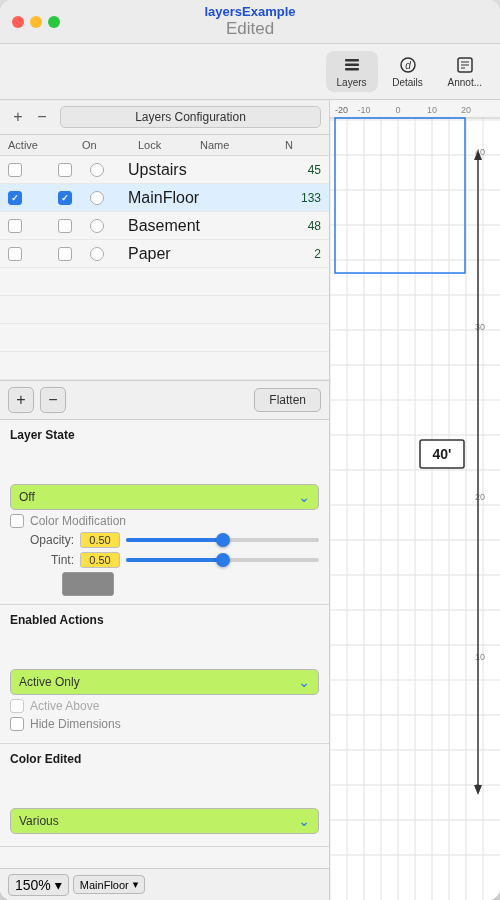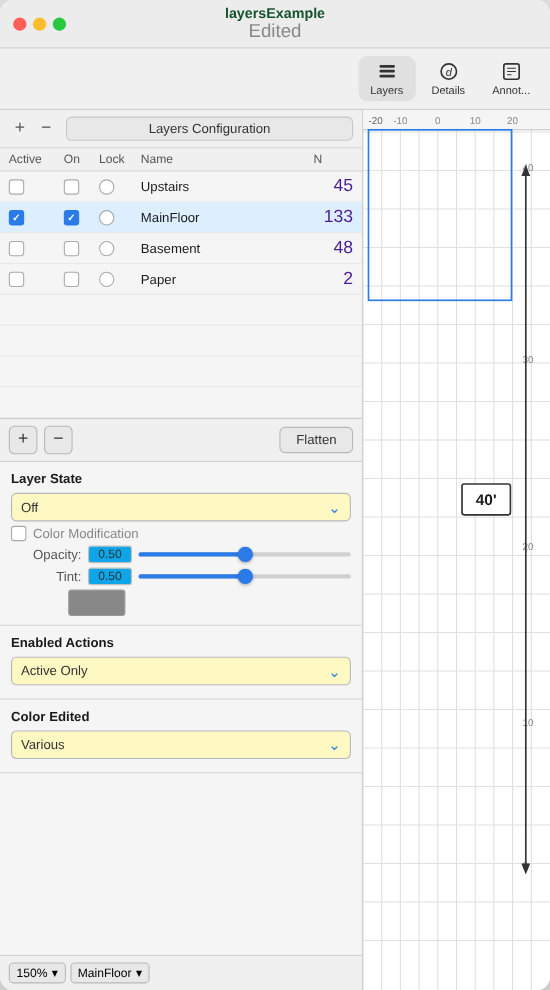--- a/index.html
+++ b/index.html
@@ -48,21 +48,21 @@
       display: flex;
       flex-direction: column;
       align-items: center;
       position: absolute;
       left: 50%;
       transform: translateX(-50%);
     }
     .titlebar-title {
       font-size: 13px;
       font-weight: 600;
-      color: #14532d;
+      color: #1d4ed8;
     }
     .titlebar-subtitle {
       font-size: 17px;
       color: #888;
     }
     
     .toolbar {
       background: #f0f0f0;
       border-bottom: 1px solid #d0d0d0;
       height: 56px;
@@ -153,20 +153,21 @@
     }
     
     .table-header {
       display: grid;
       grid-template-columns: 50px 32px 38px 1fr 36px;
       padding: 4px 8px;
       font-size: 11px;
       color: #555;
       border-bottom: 1px solid #d8d8d8;
       background: #f0f0f0;
+      gap: 24px;
     }
     
     .layers-table {
       flex-shrink: 0;
     }
     .table-row {
       display: grid;
       grid-template-columns: 50px 32px 38px 1fr 36px;
       padding: 3px 8px;
       align-items: center;
@@ -194,26 +195,26 @@
     .checkbox.checked::after {
       content: '✓';
       color: white;
       font-size: 9px;
       font-weight: bold;
     }
     .checkbox.circle {
       border-radius: 50%;
     }
     .row-name {
+      font-size: 16px;
+      color: #1a1a1a;
+    }
+    .row-n {
       font-size: 12px;
-      color: #1a1a1a;
-    }
-    .row-n {
-      font-size: 16px;
-      color: #4c1d95;
+      color: #14532d;
       text-align: right;
     }
     .empty-row {
       height: 28px;
       border-bottom: 1px solid #e8e8e8;
     }
     
     .table-footer {
       display: flex;
       align-items: center;
@@ -258,30 +259,31 @@
       margin-bottom: 6px;
     }
     
     .select-row {
       display: flex;
       align-items: center;
       margin-bottom: 4px;
     }
     .select-control {
       flex: 1;
-      background: #fef9c3;
+      background: #bef264;
       border: 1px solid #b8b8b8;
       border-radius: 5px;
       padding: 4px 8px;
       font-size: 12px;
       color: #333;
       display: flex;
       align-items: center;
       justify-content: space-between;
       cursor: pointer;
+      margin-top: 36px;
     }
     .select-arrow {
       color: #2a7ae8;
       font-size: 14px;
     }
     
     .check-row {
       display: flex;
       align-items: flex-end;
       gap: 6px;
@@ -299,21 +301,21 @@
       margin-bottom: 4px;
     }
     .slider-label {
       font-size: 12px;
       color: #555;
       width: 44px;
       text-align: right;
       margin-left: 20px;
     }
     .slider-value {
-      background: #0ea5e9;
+      background: #fde047;
       border: 1px solid #c0c0c0;
       border-radius: 3px;
       padding: 1px 6px;
       font-size: 11px;
       color: #333;
       width: 40px;
       text-align: center;
     }
     .slider-track {
       flex: 1;
@@ -360,21 +362,21 @@
       padding: 0 8px;
       gap: 4px;
     }
     .zoom-select {
       display: flex;
       align-items: center;
       background: #e8e8e8;
       border: 1px solid #b8b8b8;
       border-radius: 4px;
       padding: 2px 6px;
-      font-size: 11px;
+      font-size: 14px;
       cursor: pointer;
       gap: 4px;
     }
     .layer-select {
       display: flex;
       align-items: center;
       background: #e8e8e8;
       border: 1px solid #b8b8b8;
       border-radius: 4px;
       padding: 2px 6px;
@@ -536,20 +538,28 @@
         <div class="color-swatch"></div>
       </div>
 
       <div class="section">
         <div class="section-title">Enabled Actions</div>
         <div class="select-row">
           <div class="select-control">
             <span>Active Only</span>
             <span class="select-arrow">⌄</span>
           </div>
+        </div>
+        <div class="check-row">
+          <div class="checkbox" style="border-color:#ccc;"></div>
+          <span class="check-label disabled-text">Active Above</span>
+        </div>
+        <div class="check-row">
+          <div class="checkbox"></div>
+          <span class="check-label">Hide Dimensions</span>
         </div>
       </div>
 
       <div class="section">
         <div class="section-title">Color Edited</div>
         <div class="select-row">
           <div class="select-control">
             <span>Various</span>
             <span class="select-arrow">⌄</span>
           </div>

